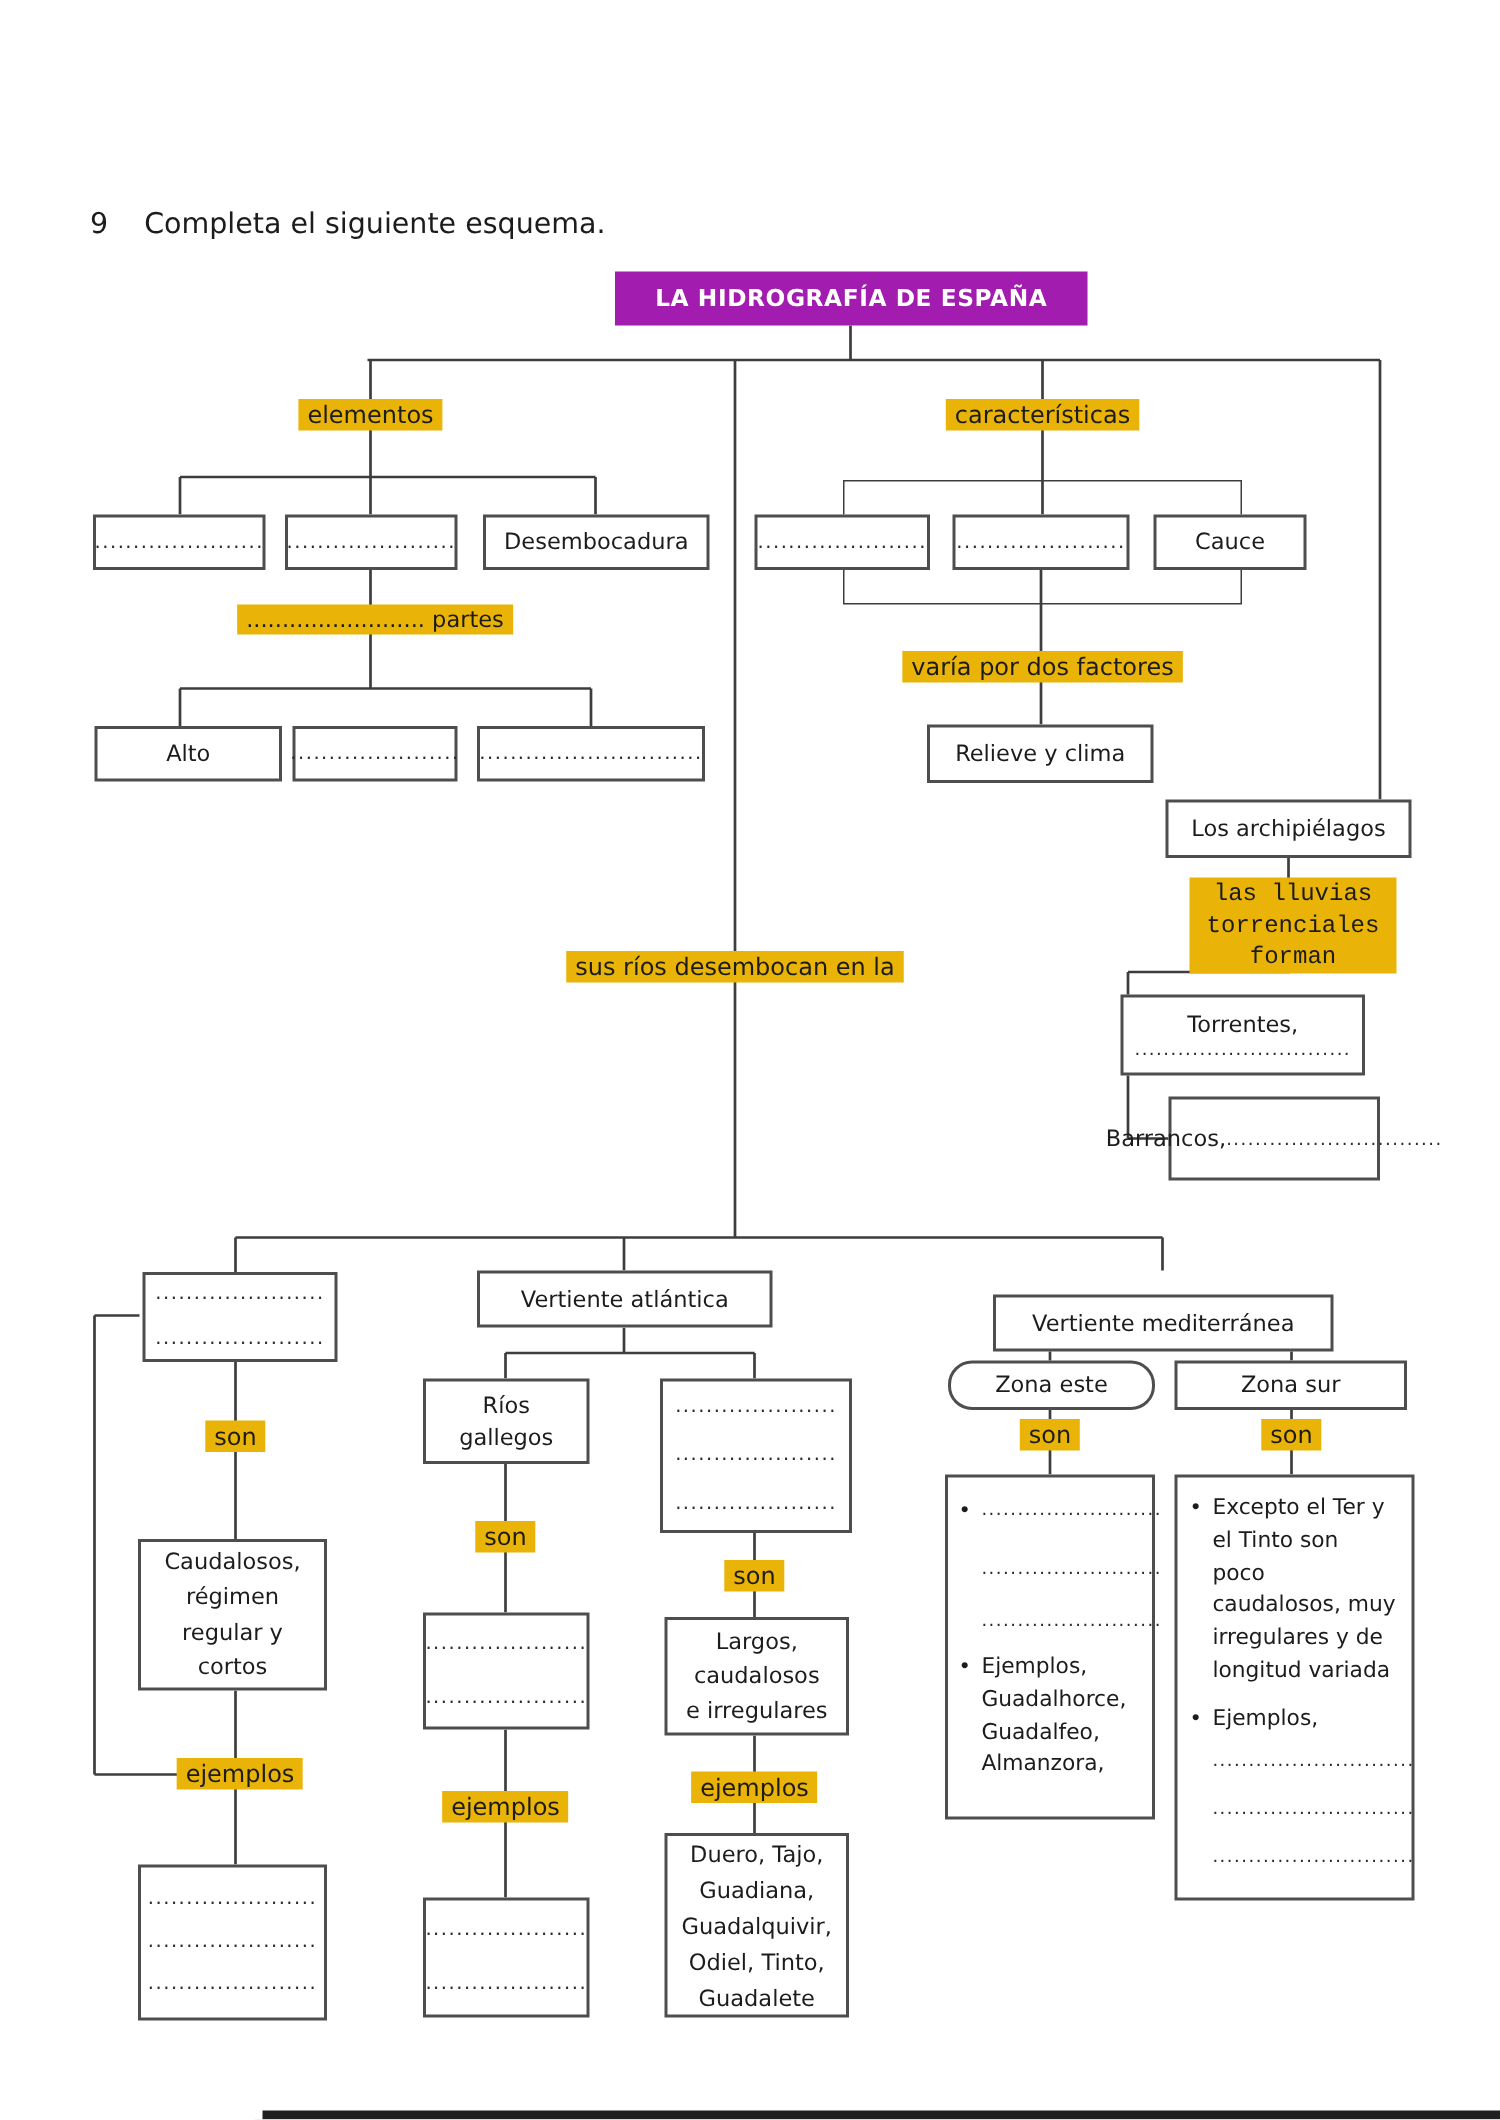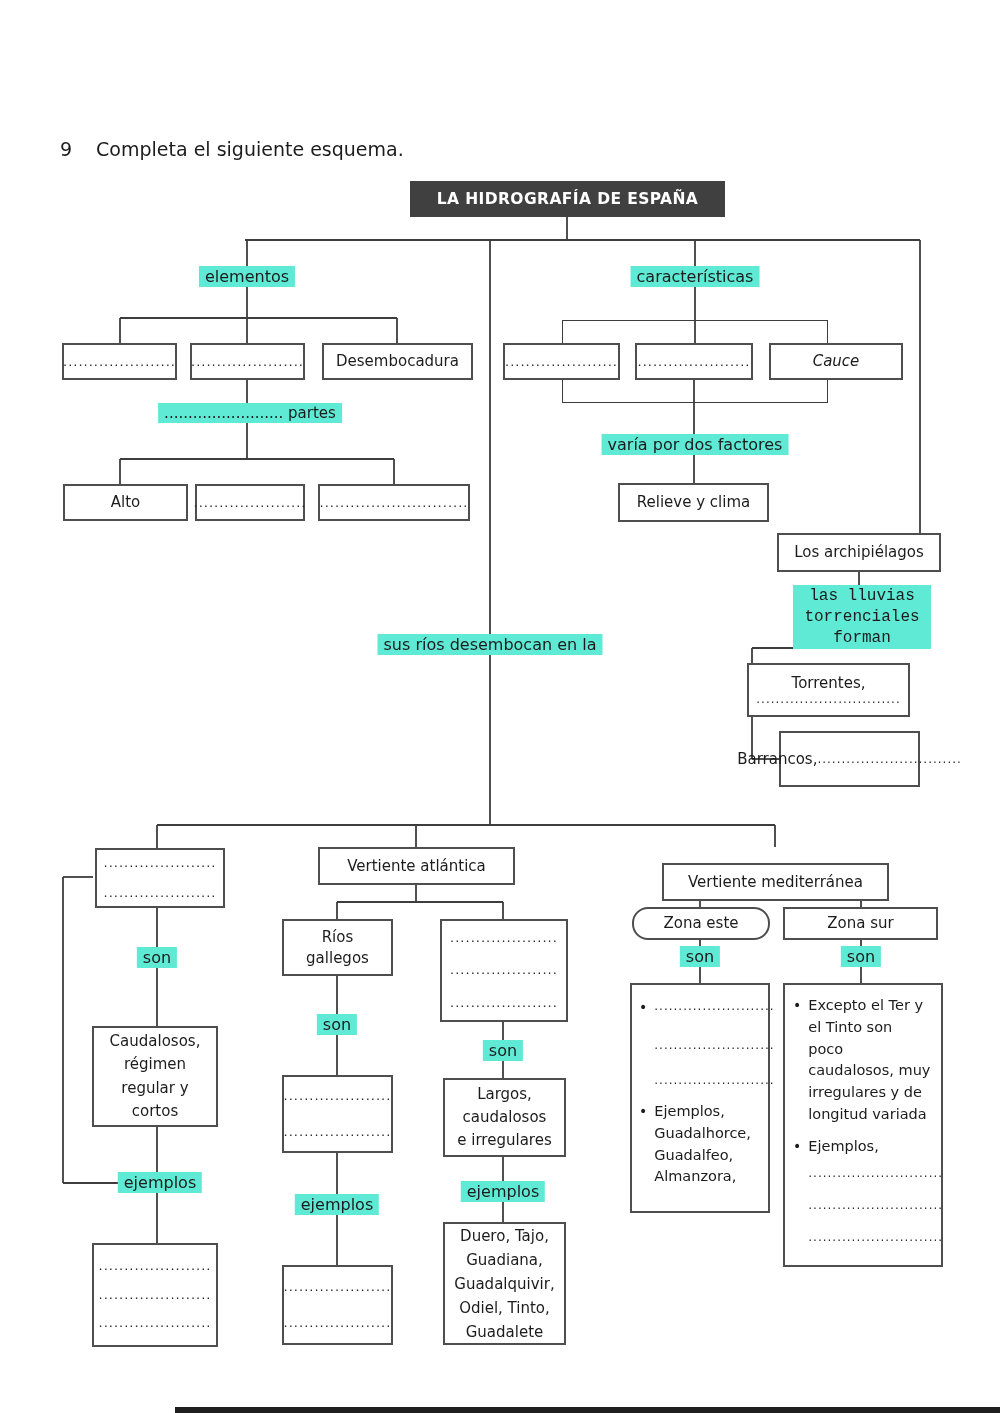--- a/index.html
+++ b/index.html
@@ -5,31 +5,31 @@
   html,body{margin:0;padding:0;background:#e8e8e8;}
   .page{
     position:relative;width:1000px;height:1413px;margin:0 auto;
     background:#ffffff;font-family:"DejaVu Sans","Liberation Sans",sans-serif;
     color:#1c1c1c;overflow:hidden;
   }
   .lines{position:absolute;left:0;top:0;z-index:0;}
   .heading{position:absolute;left:60px;top:138px;font-size:19px;z-index:2;display:flex;gap:24px;}
   .title-box{
     position:absolute;left:410px;top:181px;width:315px;height:36px;z-index:2;
-    background:#404040;color:#ffffff;display:flex;align-items:center;justify-content:center;
+    background:#a21caf;color:#ffffff;display:flex;align-items:center;justify-content:center;
     font-size:15.5px;font-weight:bold;letter-spacing:.4px;
   }
   .box{
     position:absolute;background:#ffffff;border:2px solid #4e4e4e;box-sizing:border-box;
     display:flex;align-items:center;justify-content:center;text-align:center;
     font-size:15px;line-height:1.5;z-index:2;
   }
   .outer-rect{position:absolute;border:1.8px solid #3d3d3d;box-sizing:border-box;z-index:1;background:transparent;}
   .label{
-    position:absolute;background:#5eead4;padding:1px 6px;font-size:16px;z-index:3;
+    position:absolute;background:#eab308;padding:1px 6px;font-size:16px;z-index:3;
     transform:translateX(-50%);white-space:nowrap;text-align:center;
   }
   .pre{white-space:pre-line;}
   .dots{font-size:13px;letter-spacing:1px;color:#2a2a2a;}
   .lh22{line-height:2.2;} .lh23{line-height:2.3;} .lh25{line-height:2.5;} .lh28{line-height:2.8;}
   .content-box{align-items:flex-start;justify-content:flex-start;flex-direction:column;
     text-align:left;font-size:14.5px;line-height:1.5;padding:12px 7px;gap:8px;}
   .bullet-item{display:flex;gap:7px;text-align:left;}
   .bullet{flex:0 0 auto;font-size:14px;line-height:1.5;}
   .stack > div{margin:0;}
@@ -109,21 +109,21 @@
   <div class="box" style="left:322px;top:343px;width:151px;height:37px;">Desembocadura</div>
   <div class="label" style="left:250px;top:403px;font-size:15px;">......................... partes</div>
   <div class="box" style="left:63px;top:484px;width:125px;height:37px;">Alto</div>
   <div class="box dots" style="left:195px;top:484px;width:110px;height:37px;">......................</div>
   <div class="box dots" style="left:318px;top:484px;width:152px;height:37px;">.............................</div>
 
   <div class="label" style="left:695px;top:266px;">características</div>
   <div class="outer-rect" style="left:562px;top:320px;width:266px;height:83px;"></div>
   <div class="box dots" style="left:503px;top:343px;width:117px;height:37px;">......................</div>
   <div class="box dots" style="left:635px;top:343px;width:118px;height:37px;">......................</div>
-  <div class="box" style="left:769px;top:343px;width:134px;height:37px;font-style:italic;">Cauce</div>
+  <div class="box" style="left:769px;top:343px;width:102px;height:37px;">Cauce</div>
   <div class="label" style="left:695px;top:434px;">varía por dos factores</div>
   <div class="box" style="left:618px;top:483px;width:151px;height:39px;">Relieve y clima</div>
 
   <div class="box" style="left:777px;top:533px;width:164px;height:39px;">Los archipiélagos</div>
   <div class="label pre" style="left:862px;top:585px;line-height:1.3;font-family:Liberation Mono, monospace;">las lluvias
 torrenciales forman</div>
   <div class="box" style="left:747px;top:663px;width:163px;height:54px;flex-direction:column;line-height:1.2;padding:4px 0;">
     <div>Torrentes,</div>
     <div class="dots" style="font-size:12px;">..............................</div>
   </div>

